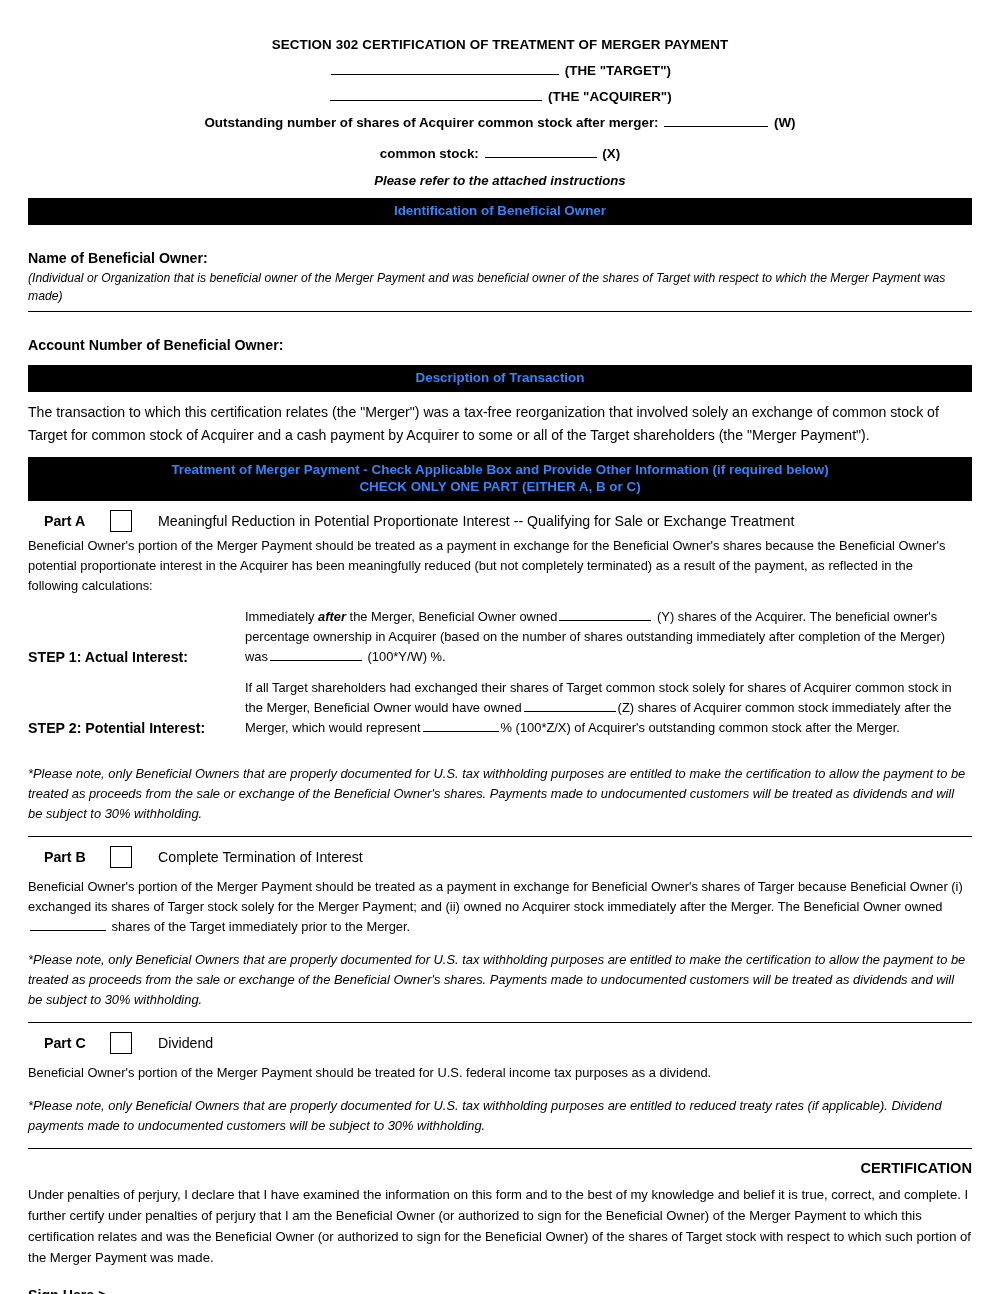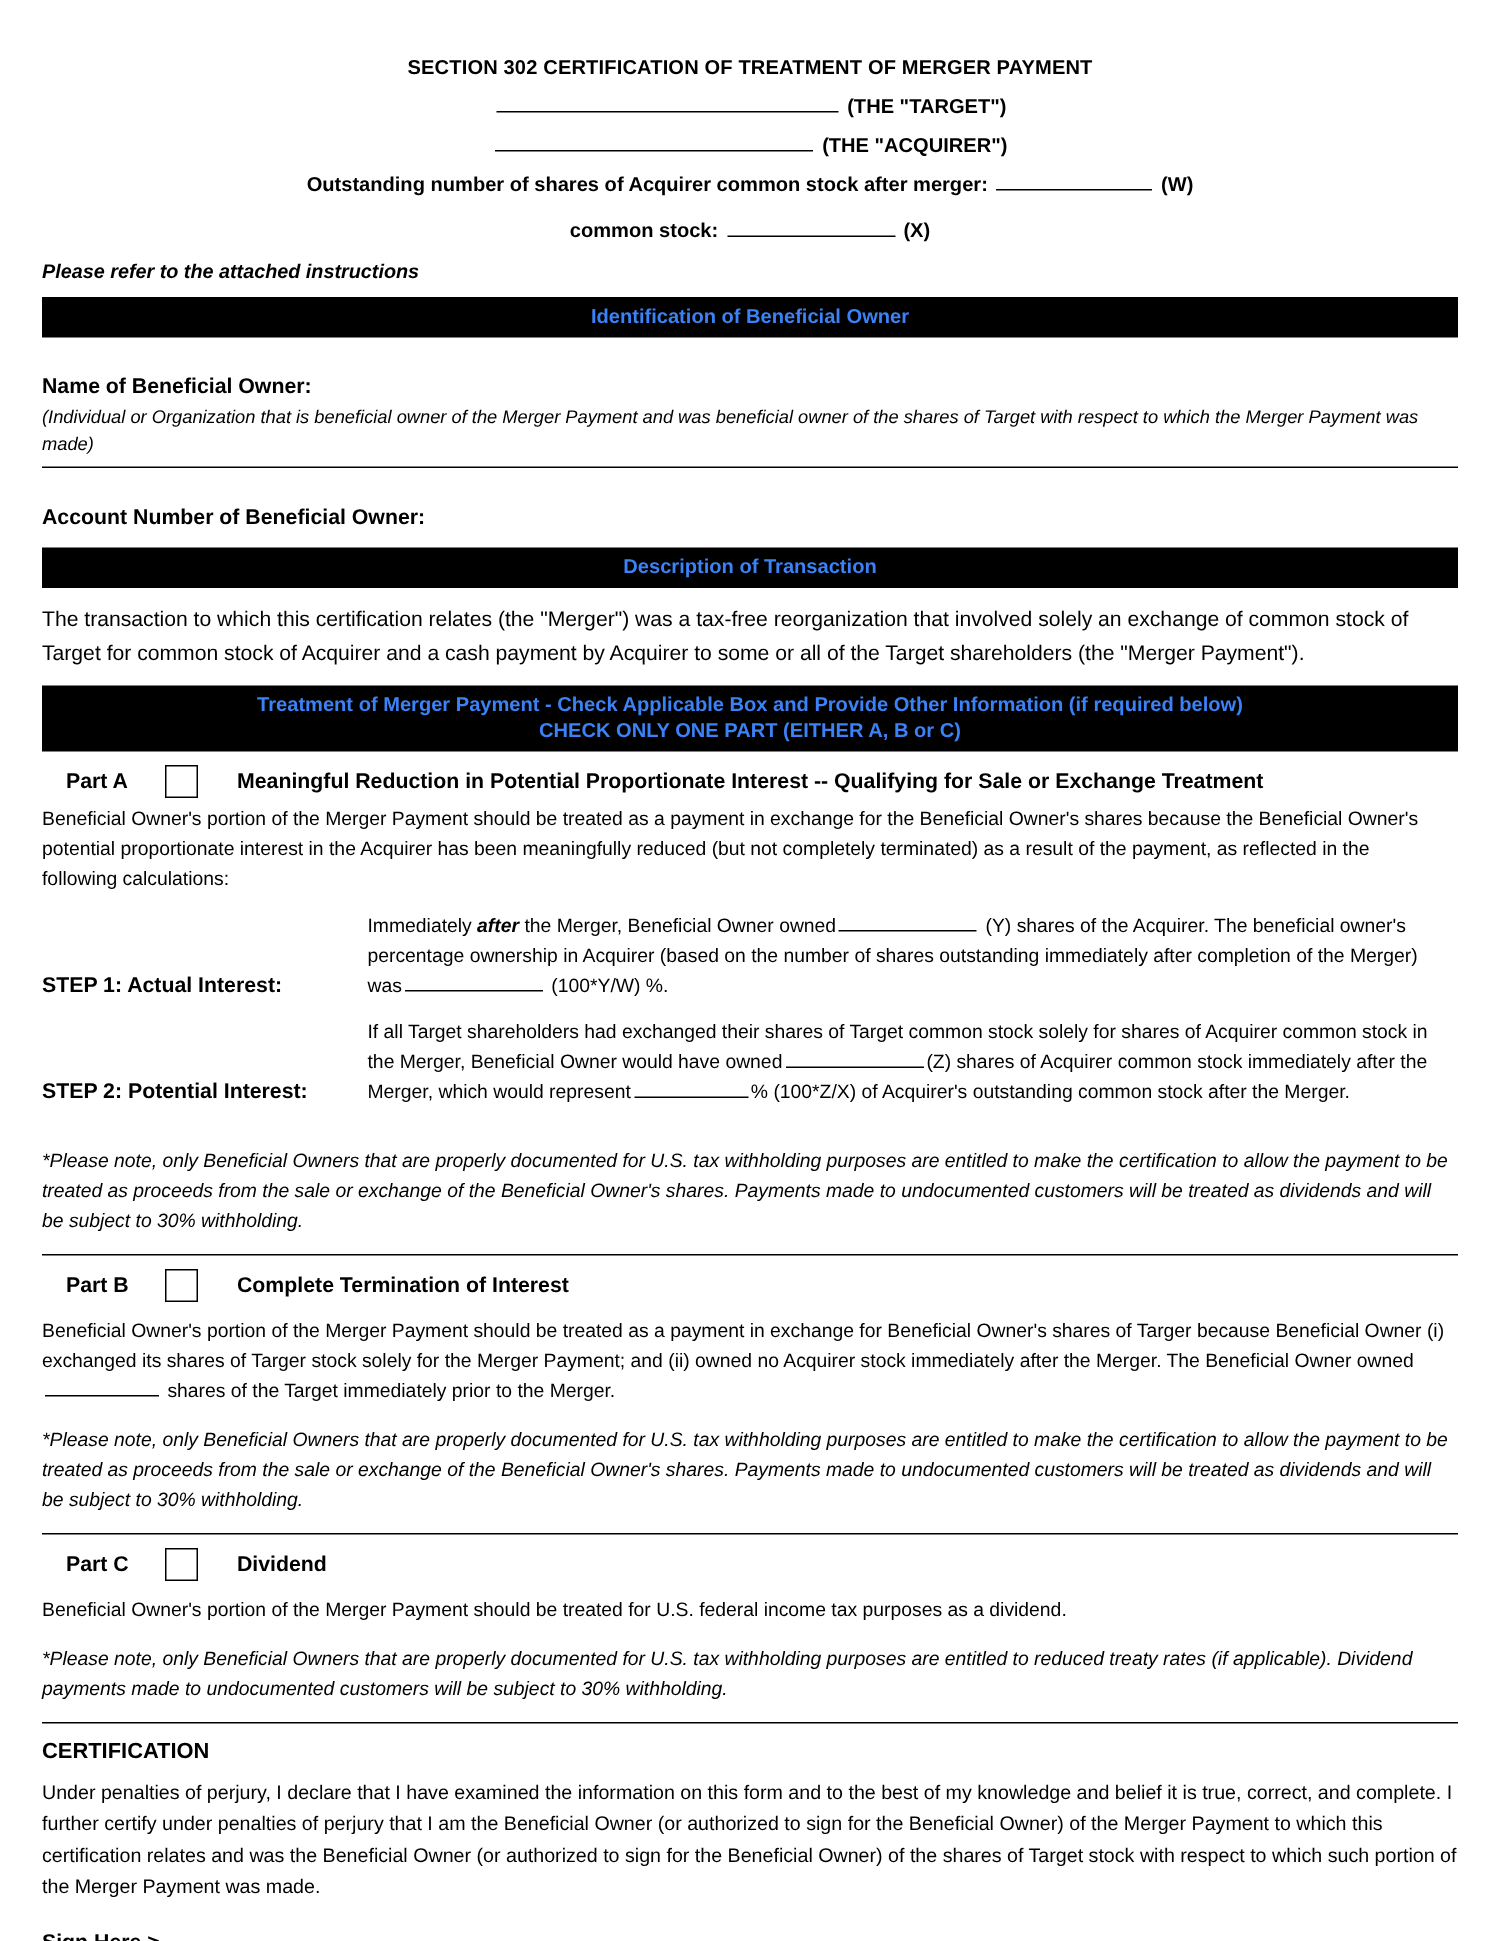--- a/index.html
+++ b/index.html
@@ -47,20 +47,21 @@
   .b-inline-s{ width: 76px; border-bottom: 1.1px solid #000; }
 
   .wide-stmt {
     text-align: center;
     font-weight: bold;
     font-size: 13.4px;
     margin-top: 12px;
     line-height: 1.5;
   }
   .refer {
+    text-align: center;
     font-style: italic;
     font-weight: bold;
     font-size: 13.2px;
     margin-top: 8px;
     margin-bottom: 7px;
   }
 
   
   .bar {
     background: #000000;
@@ -110,21 +111,21 @@
   }
   .chk {
     width: 22px;
     height: 22px;
     border: 1.6px solid #000;
     background: #fff;
     flex: 0 0 22px;
     margin-right: 26px;
   }
   .part-head {
-    font-weight: bold;
+    font-weight: normal;
     font-size: 14.2px;
     padding-top: 1px;
     flex: 1 1 auto;
   }
   .part-body {
     font-size: 12.9px;
     line-height: 1.55;
     padding-top: 4px;
     padding-right: 6px;
   }
@@ -151,21 +152,21 @@
   .note {
     font-style: italic;
     font-size: 12.9px;
     line-height: 1.55;
     padding: 0 4px 0 0;
   }
   .note-wrap { padding-top: 4px; padding-bottom: 6px; }
 
   
   .cert-title {
-    text-align: left;
+    text-align: right;
     font-weight: bold;
     font-size: 14.6px;
     padding-top: 9px;
     padding-bottom: 6px;
   }
   .cert-body {
     font-size: 13.1px;
     line-height: 1.6;
   }
   .sign-row {

